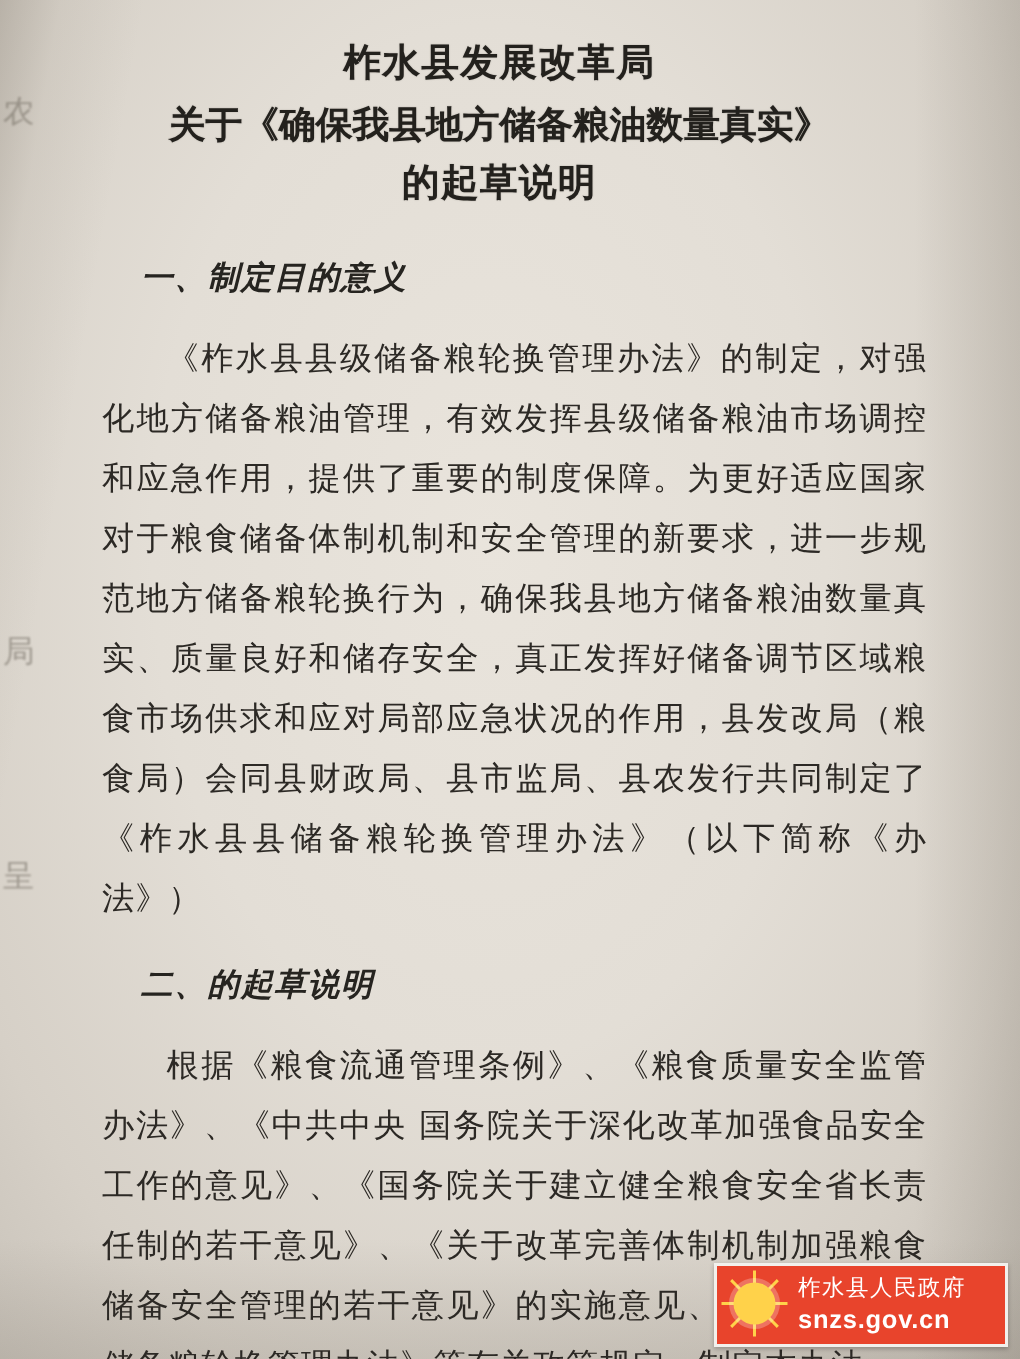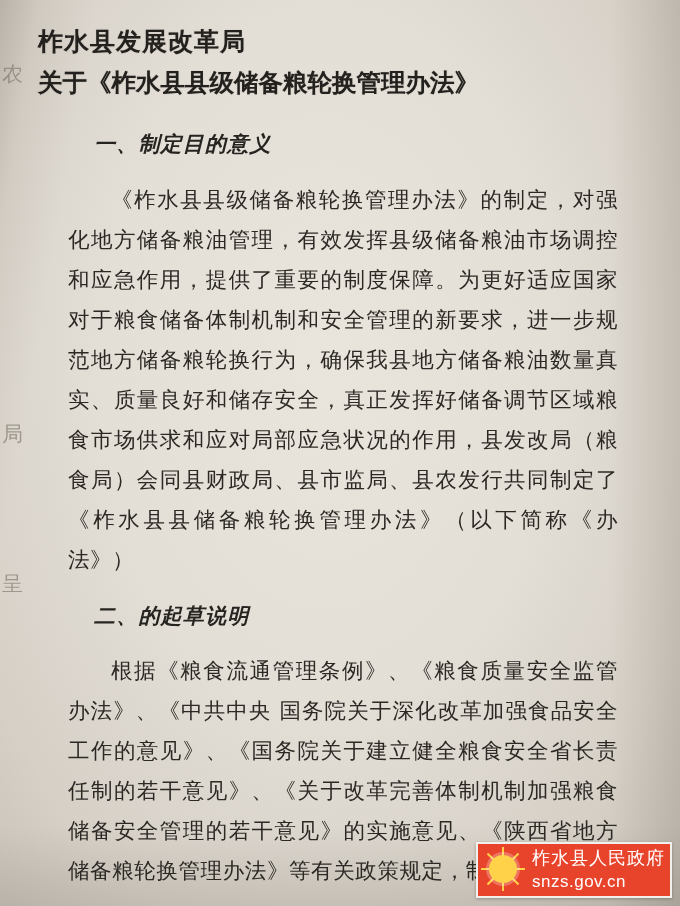--- a/index.html
+++ b/index.html
@@ -57,20 +57,21 @@
     left: 0;
     top: 0;
     width: 680px;
     height: 906px;
     z-index: 4;
     color: #2b2824;
   }
   .title-block {
     margin: 0;
     padding: 22px 52px 0 38px;
+    text-align: center;
   }
   .title-line {
     font-size: 25px;
     line-height: 1.62;
     font-weight: bold;
     letter-spacing: 1px;
     color: #23211d;
     text-shadow: 0 0 1px rgba(60,55,48,0.35);
     white-space: nowrap;
   }
@@ -143,48 +144,49 @@
   }
   .badge-text {
     display: flex;
     flex-direction: column;
     justify-content: center;
     color: #ffffff;
     font-family: "Liberation Sans", sans-serif;
     padding-left: 2px;
   }
   .badge-cn {
-    font-size: 18px;
+    font-size: 15px;
     letter-spacing: 1px;
     line-height: 1.3;
     font-family: Liberation Sans, sans-serif;
   }
   .badge-url {
     font-size: 17px;
     letter-spacing: 0.5px;
     line-height: 1.3;
-    font-weight: normal;
+    font-weight: bold;
   }
 </style>
 </head>
 <body>
 
 <div id="page">
 
   <div class="bleed">
     <span style="top:60px;">农</span>
     <span style="top:420px;">局</span>
     <span style="top:570px;">呈</span>
   </div>
 
   <div class="doc">
 
     <div class="title-block">
       <div class="title-line l1">柞水县发展改革局</div>
-      <div class="title-line l2">关于《柞水县县级储备粮轮换管理办法》</div>
+      <div class="title-line l2">关于《确保我县地方储备粮油数量真实》</div>
+      <div class="title-line l3">的起草说明</div>
     </div>
 
     <div class="body-block">
 
       <div class="heading">一、制定目的意义</div>
       <p class="para">《柞水县县级储备粮轮换管理办法》的制定，对强化地方储备粮油管理，有效发挥县级储备粮油市场调控和应急作用，提供了重要的制度保障。为更好适应国家对于粮食储备体制机制和安全管理的新要求，进一步规范地方储备粮轮换行为，确保我县地方储备粮油数量真实、质量良好和储存安全，真正发挥好储备调节区域粮食市场供求和应对局部应急状况的作用，县发改局（粮食局）会同县财政局、县市监局、县农发行共同制定了《柞水县县储备粮轮换管理办法》（以下简称《办法》）</p>
 
       <div class="heading">二、的起草说明</div>
       <p class="para">根据《粮食流通管理条例》、《粮食质量安全监管办法》、《中共中央 国务院关于深化改革加强食品安全工作的意见》、《国务院关于建立健全粮食安全省长责任制的若干意见》、《关于改革完善体制机制加强粮食储备安全管理的若干意见》的实施意见、《陕西省地方储备粮轮换管理办法》等有关政策规定，制定本办法。</p>
 

